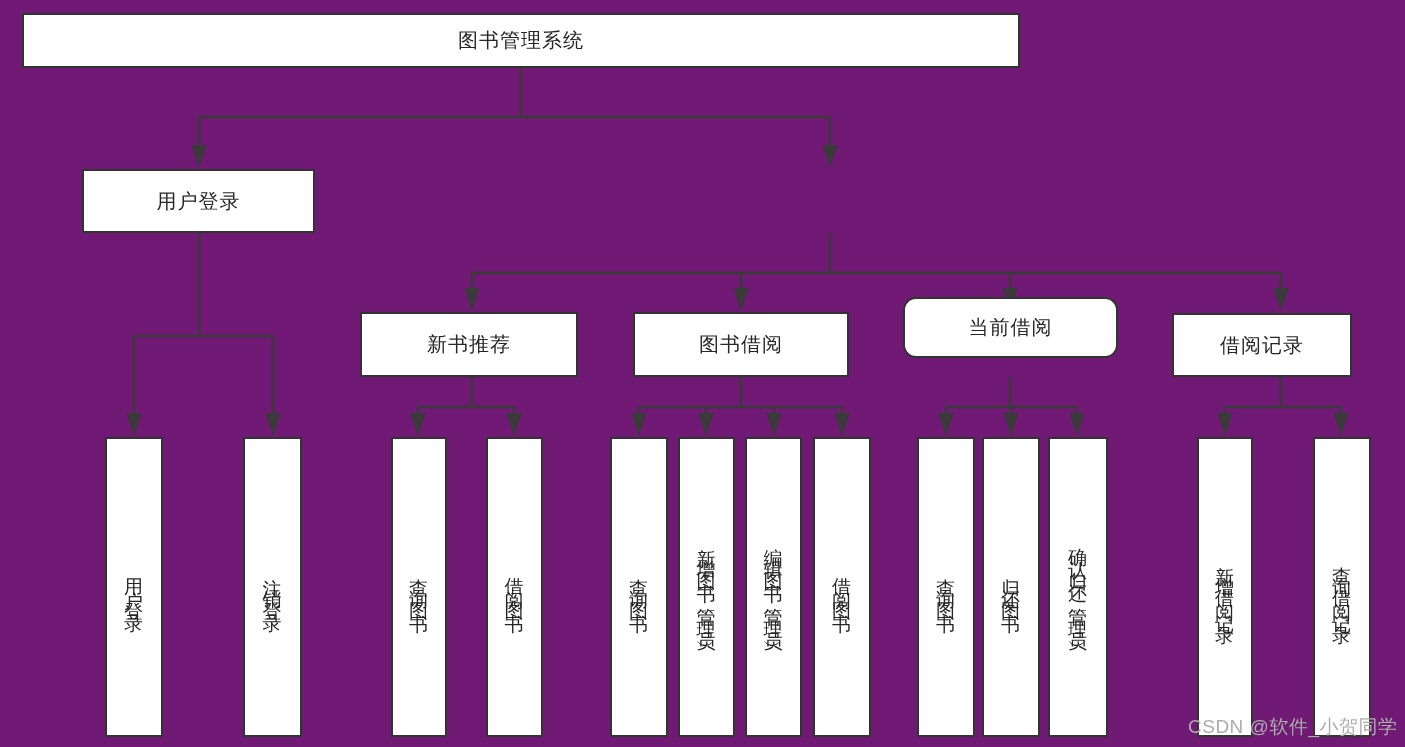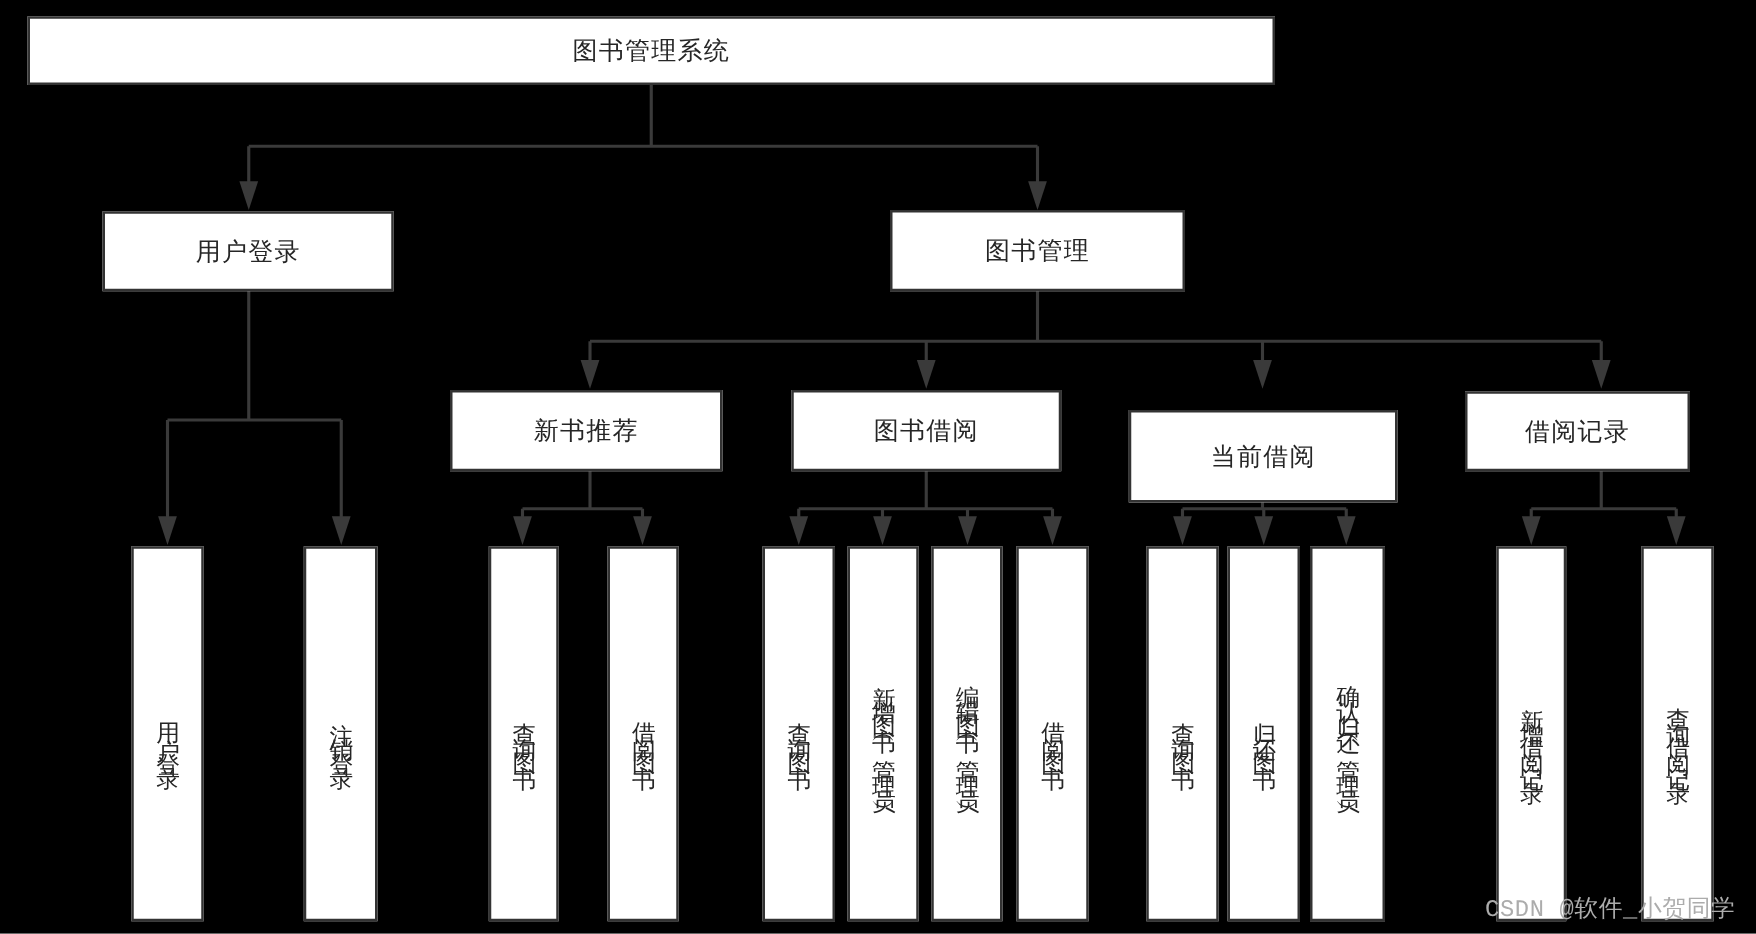--- a/index.html
+++ b/index.html
@@ -1,20 +1,20 @@
 <!DOCTYPE html>
 <html><head>
 <meta charset="utf-8">
 <style>
   html, body { margin: 0; padding: 0; background: #ffffff; }
   .canvas {
     position: relative;
     width: 1405px;
     height: 747px;
-    background: #000000;
+    background: #701a75;
     font-family: "Liberation Sans", "DejaVu Sans", sans-serif;
     color: #262626;
     overflow: hidden;
   }
   .wires {
     position: absolute;
     left: 0; top: 0;
     width: 1405px; height: 747px;
   }
   .node {
@@ -49,21 +49,20 @@
     color: #262626;
   }
   .watermark {
     position: absolute;
     left: 1188px;
     top: 714px;
     font-size: 19px;
     color: #acacac;
     letter-spacing: 0.5px;
     white-space: nowrap;
-    font-family: Liberation Mono, monospace;
   }
 </style>
 </head>
 <body>
 
 <div class="canvas">
 
   <svg class="wires" viewBox="0 0 1405 747" aria-hidden="true">
     <g stroke="#3a3a3a" stroke-width="2.5" fill="none">
 
@@ -103,25 +102,24 @@
       <polygon points="1003.5,413 1018.5,413 1011,436"></polygon>
       <polygon points="1069.5,413 1084.5,413 1077,436"></polygon>
       <polygon points="1217.5,413 1232.5,413 1225,436"></polygon>
       <polygon points="1333.5,413 1348.5,413 1341,436"></polygon>
     </g>
   </svg>
 
   <div class="node" style="left:22px; top:13px; width:998px; height:55px;">图书管理系统</div>
 
   <div class="node" style="left:82px; top:169px; width:233px; height:64px;">用户登录</div>
-  <div class="node" style="left:712px; top:168px; width:236px; height:65px;">图书管理</div>
 
   <div class="node" style="left:360px; top:312px; width:218px; height:65px;">新书推荐</div>
   <div class="node" style="left:633px; top:312px; width:216px; height:65px;font-family:Liberation Mono, monospace;">图书借阅</div>
-  <div class="node" style="left:903px; top:328px; width:215px; height:74px;">当前借阅</div>
+  <div class="node" style="left:903px; top:297px; width:215px; height:61px;border-radius:13px;">当前借阅</div>
   <div class="node" style="left:1172px; top:313px; width:180px; height:64px;">借阅记录</div>
 
   <div class="leaf" style="left:105px; width:58px;">
     <span class="vtext">用户登录</span>
   </div>
   <div class="leaf" style="left:243px; width:59px;">
     <span class="vtext">注销登录</span>
   </div>
 
   <div class="leaf" style="left:391px; width:56px;">

